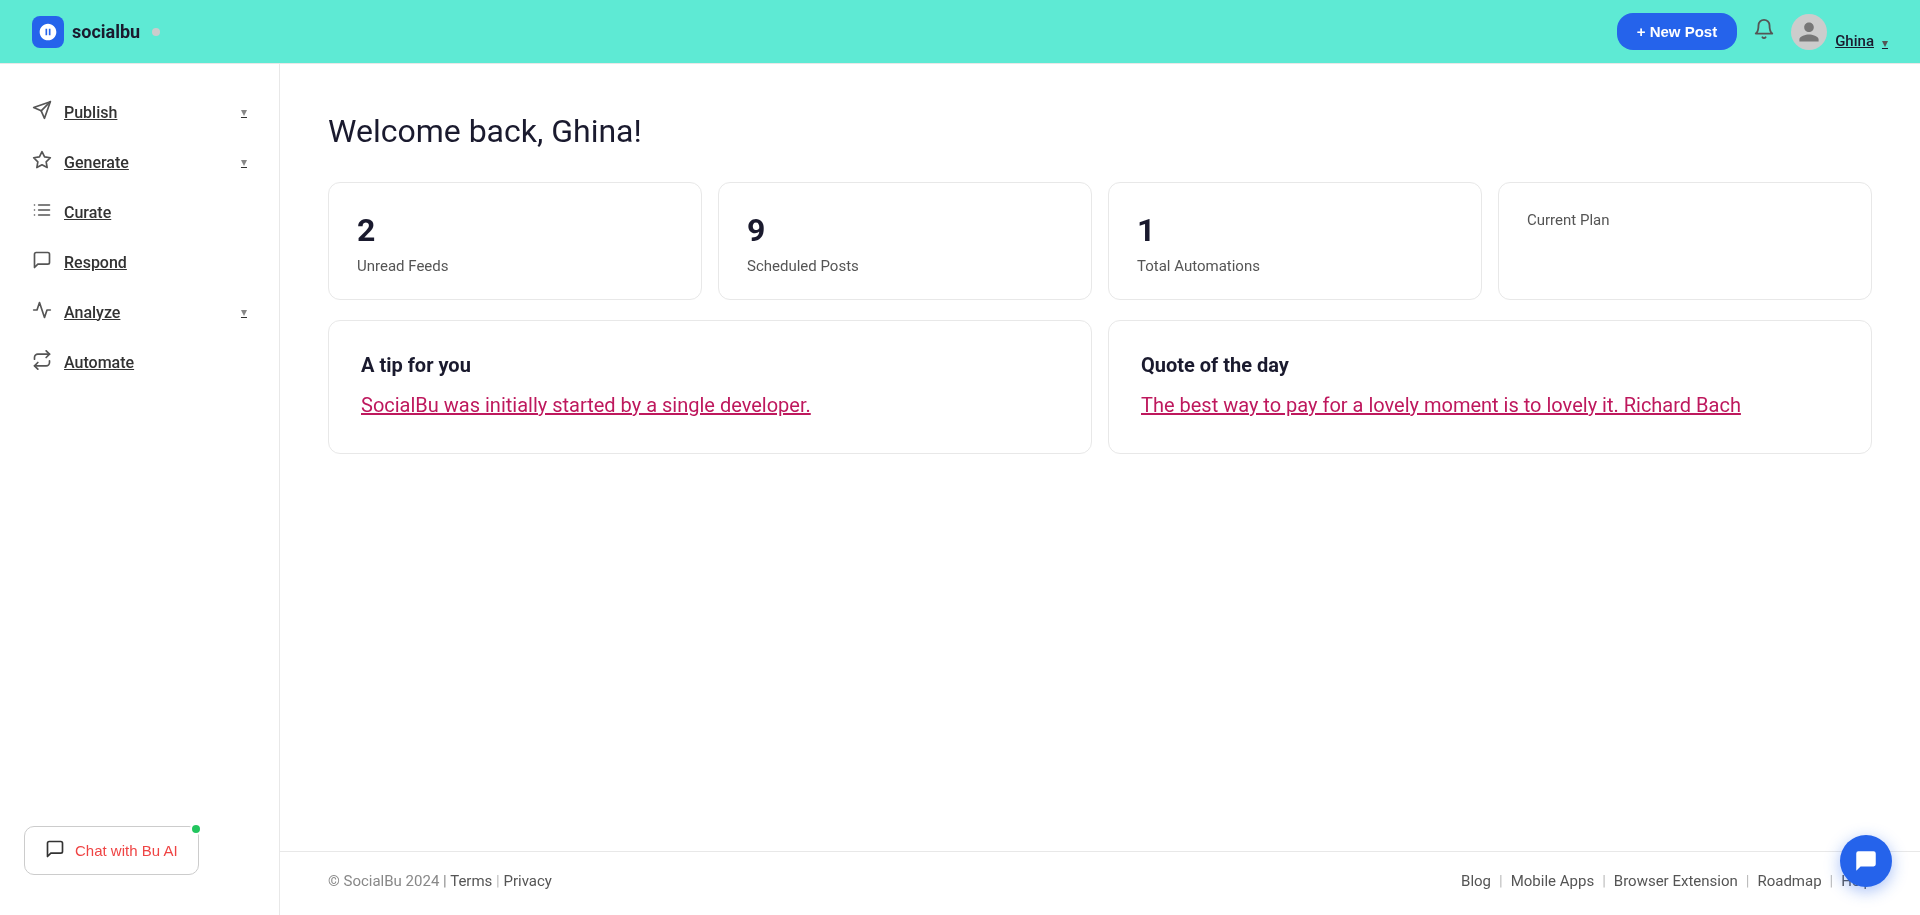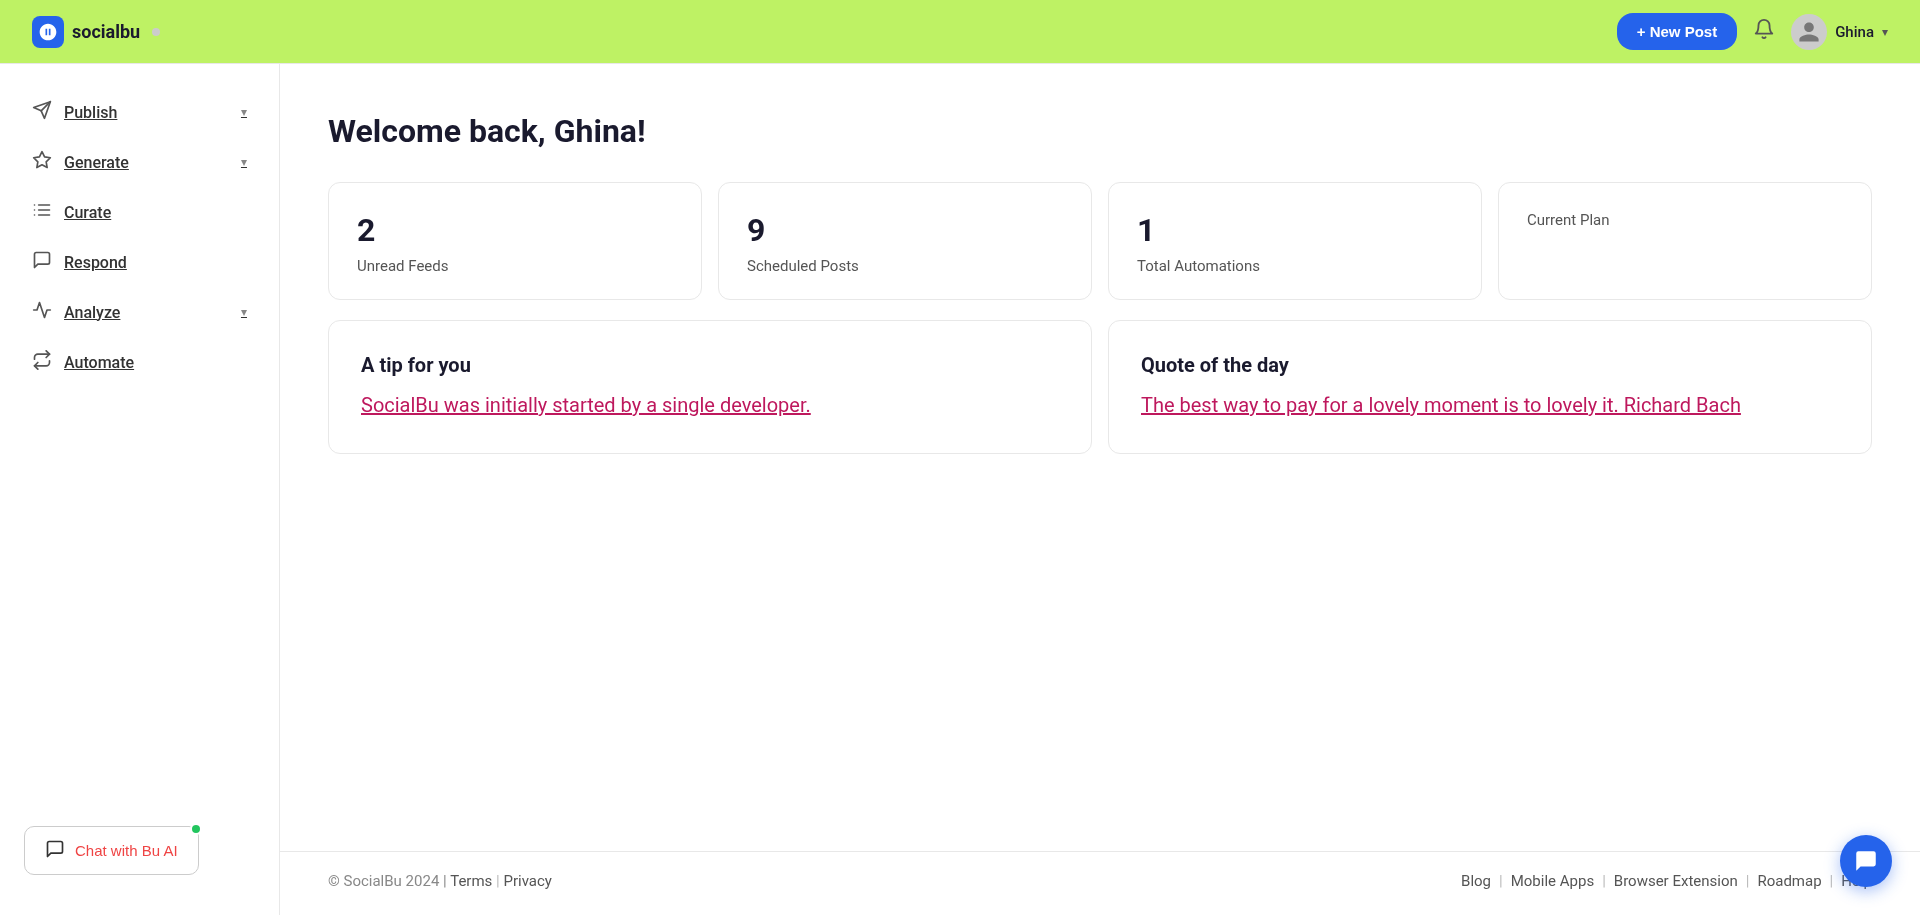--- a/index.html
+++ b/index.html
@@ -2,38 +2,38 @@
 <html><head>
   <meta charset="utf-8">
   <style>
     * { margin: 0; padding: 0; box-sizing: border-box; }
     body { font-family: -apple-system, BlinkMacSystemFont, 'Segoe UI', Roboto, sans-serif; background: #fff; color: #1a1a2e; display: flex; flex-direction: column; min-height: 100vh; }
 
     
     .header {
       display: flex; align-items: center; justify-content: space-between;
       padding: 0 32px; height: 64px; border-bottom: 1px solid #e8e8e8;
-      position: fixed; top: 0; left: 0; right: 0; background: #bef264; z-index: 100;
+      position: fixed; top: 0; left: 0; right: 0; background: #5eead4; z-index: 100;
     }
     .logo-area { display: flex; align-items: center; gap: 8px; }
     .logo-icon {
       width: 32px; height: 32px; background: #2563eb; border-radius: 8px;
       display: flex; align-items: center; justify-content: center;
     }
     .logo-icon svg { width: 20px; height: 20px; fill: white; }
     .logo-text { font-size: 18px; font-weight: 700; color: #1a1a2e; }
     .logo-dot { width: 8px; height: 8px; background: #ccc; border-radius: 50%; margin-left: 4px; }
     .header-right { display: flex; align-items: center; gap: 16px; }
     .new-post-btn {
       background: #2563eb; color: #fff; border: none; border-radius: 16px;
       padding: 10px 20px; font-size: 15px; font-weight: 600; cursor: pointer;
       display: flex; align-items: center; gap: 6px; text-align: center;
     }
     .bell-icon { cursor: pointer; color: #555; font-size: 20px; }
-    .avatar-area { display: flex; align-items: center; gap: 8px; cursor: pointer; }
+    .avatar-area { display: flex; align-items: flex-end; gap: 8px; cursor: pointer; text-decoration: underline; }
     .avatar-circle {
       width: 36px; height: 36px; border-radius: 50%; background: #ccc;
       display: flex; align-items: center; justify-content: center; overflow: hidden;
     }
     .avatar-circle svg { width: 24px; height: 24px; fill: #777; }
     .username { font-size: 15px; font-weight: 500; }
     .chevron-down { font-size: 12px; color: #555; }
 
     
     .layout { display: flex; padding-top: 64px; min-height: calc(100vh - 64px); }
@@ -63,21 +63,21 @@
       cursor: pointer; background: #fff; font-size: 15px; font-weight: 500;
       color: #ef4444; position: relative;
     }
     .chat-dot {
       width: 12px; height: 12px; background: #22c55e; border-radius: 50%;
       position: absolute; top: -4px; right: -4px; border: 2px solid #fff;
     }
 
     
     .main { margin-left: 280px; flex: 1; padding: 48px 48px 0 48px; }
-    .welcome-title { font-size: 32px; font-weight: 700; margin-bottom: 32px; color: #1a1a2e; }
+    .welcome-title { font-size: 32px; font-weight: 400; margin-bottom: 32px; color: #1a1a2e; }
 
     
     .stats-row { display: grid; grid-template-columns: 1fr 1fr 1fr 1fr; gap: 16px; margin-bottom: 20px; }
     .stat-card {
       border: 1px solid #e8e8e8; border-radius: 12px; padding: 28px 28px 24px 28px;
       background: #fff;
     }
     .stat-number { font-size: 32px; font-weight: 700; color: #1a1a2e; margin-bottom: 8px; }
     .stat-label { font-size: 15px; color: #555; }
 

